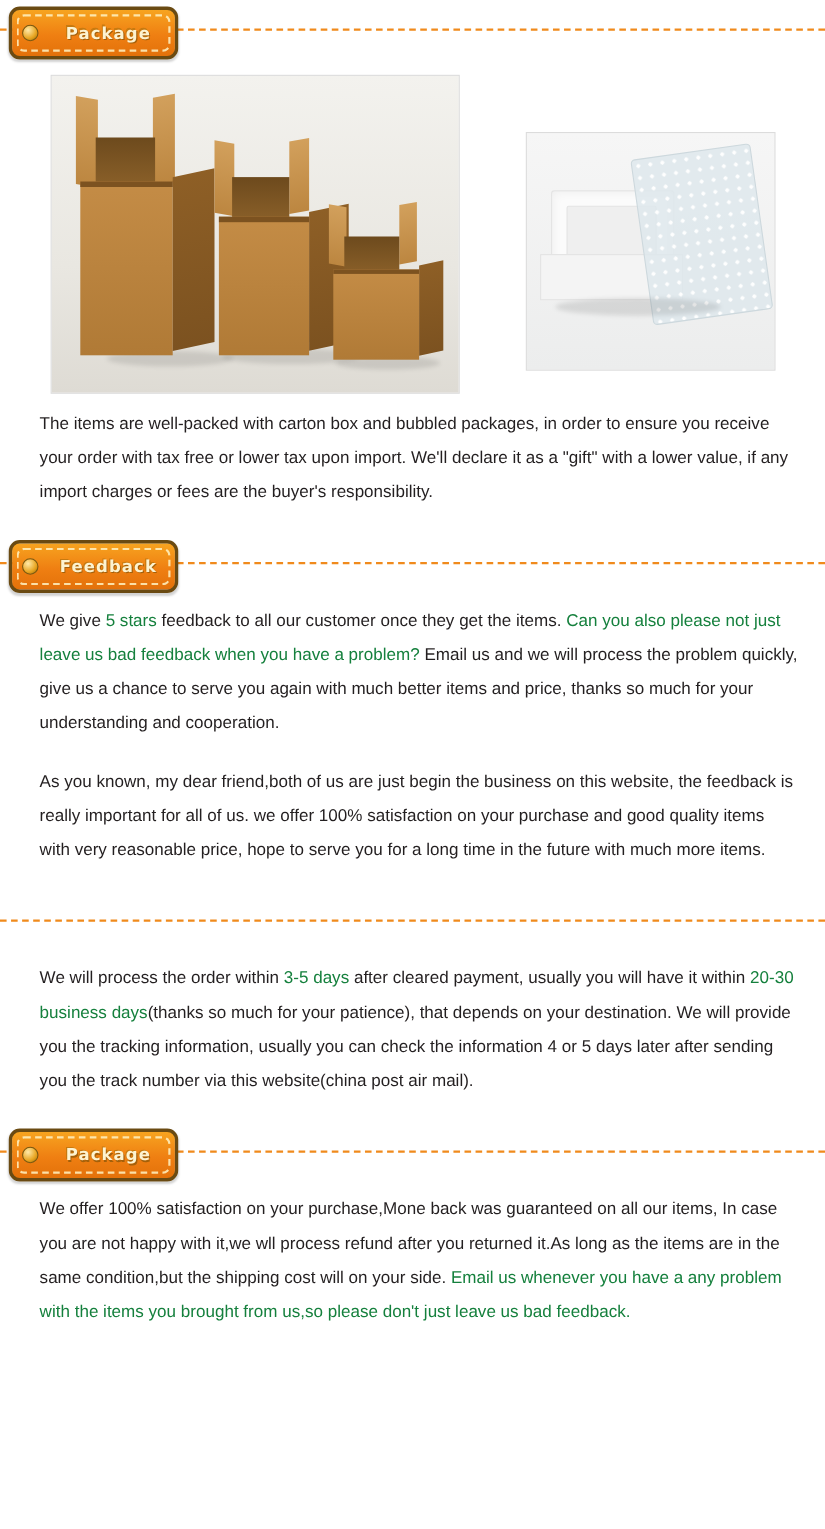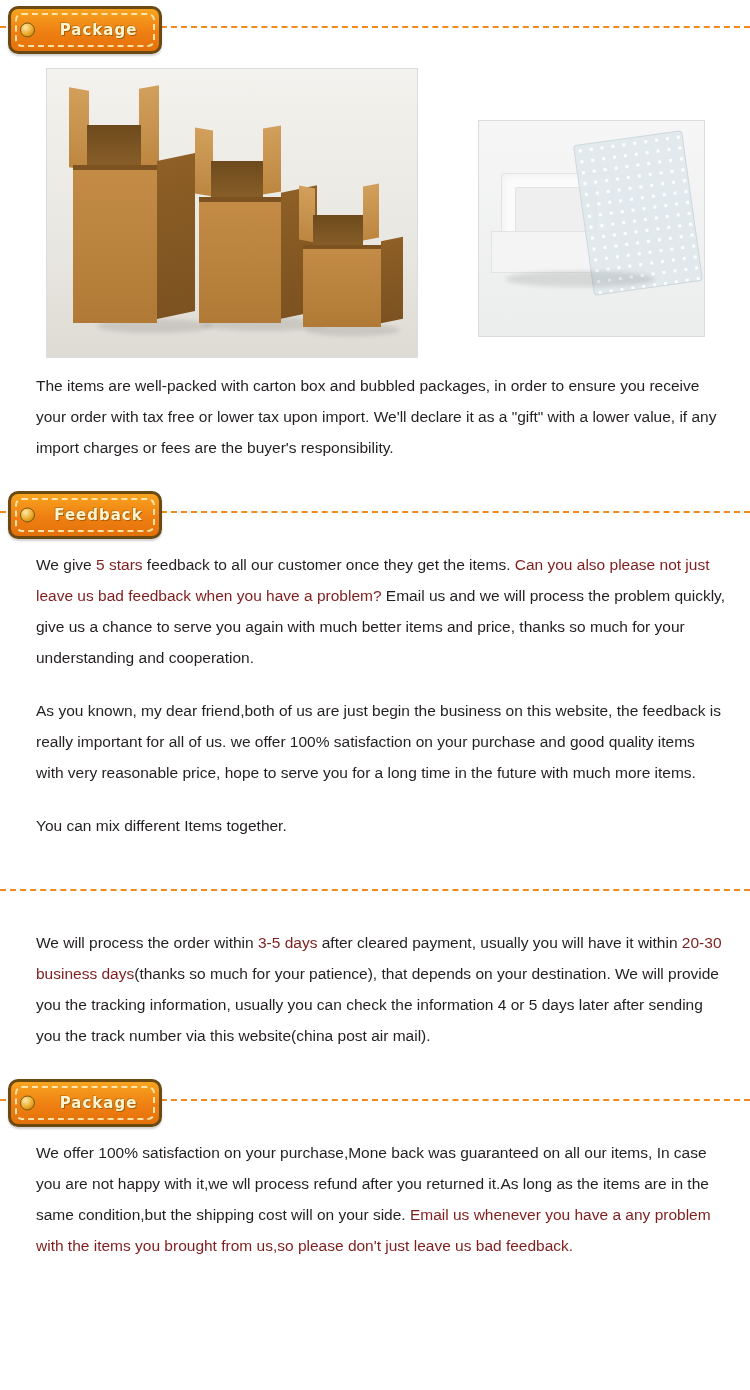--- a/index.html
+++ b/index.html
@@ -92,21 +92,21 @@
   .body-text {
     font-size: 15.5px;
     line-height: 31px;
     color: #231f20;
     padding: 0 24px 0 36px;
   }
   .body-text p {
     margin: 0 0 22px 0;
   }
   .hl {
-    color: #7f1d1d;
+    color: #15803d;
     text-align: right;
   }
 
   
   .pkg-images {
     position: relative;
     height: 300px;
     margin: 6px 0 10px 0;
   }
   .photo {
@@ -235,21 +235,20 @@
       <div class="badge">
         <div class="stitch"></div>
         <div class="screw"></div>
         <div class="btxt">Feedback</div>
       </div>
     </div>
     <div class="spacer-sm"></div>
     <div class="body-text">
       <p><span>We give </span><span class="hl">5 stars</span><span> feedback to all our customer once they get the items. </span><span class="hl">Can you also please not just leave us bad feedback when you have a problem?</span><span> Email us and we will process the problem quickly, give us a chance to serve you again with much better items and price, thanks so much for your understanding and cooperation.</span></p>
       <p><span>As you known, my dear friend,both of us are just begin the business on this website, the feedback is really important for all of us. we offer 100% satisfaction on your purchase and good quality items with very reasonable price, hope to serve you for a long time in the future with much more items.</span></p>
-      <p><span>You can mix different Items together.</span></p>
     </div>
   </div>
 
   <div class="section">
     <div class="sec-head">
       <div class="sec-rule"></div>
     </div>
     <div class="spacer-sm"></div>
     <div class="body-text">
       <p><span>We will process the order within </span><span class="hl">3-5 days</span><span> after cleared payment, usually you will have it within </span><span class="hl">20-30 business days</span><span>(thanks so much for your patience), that depends on your destination. We will provide you the tracking information, usually you can check the information 4 or 5 days later after sending you the track number via this website(china post air mail).</span></p>

